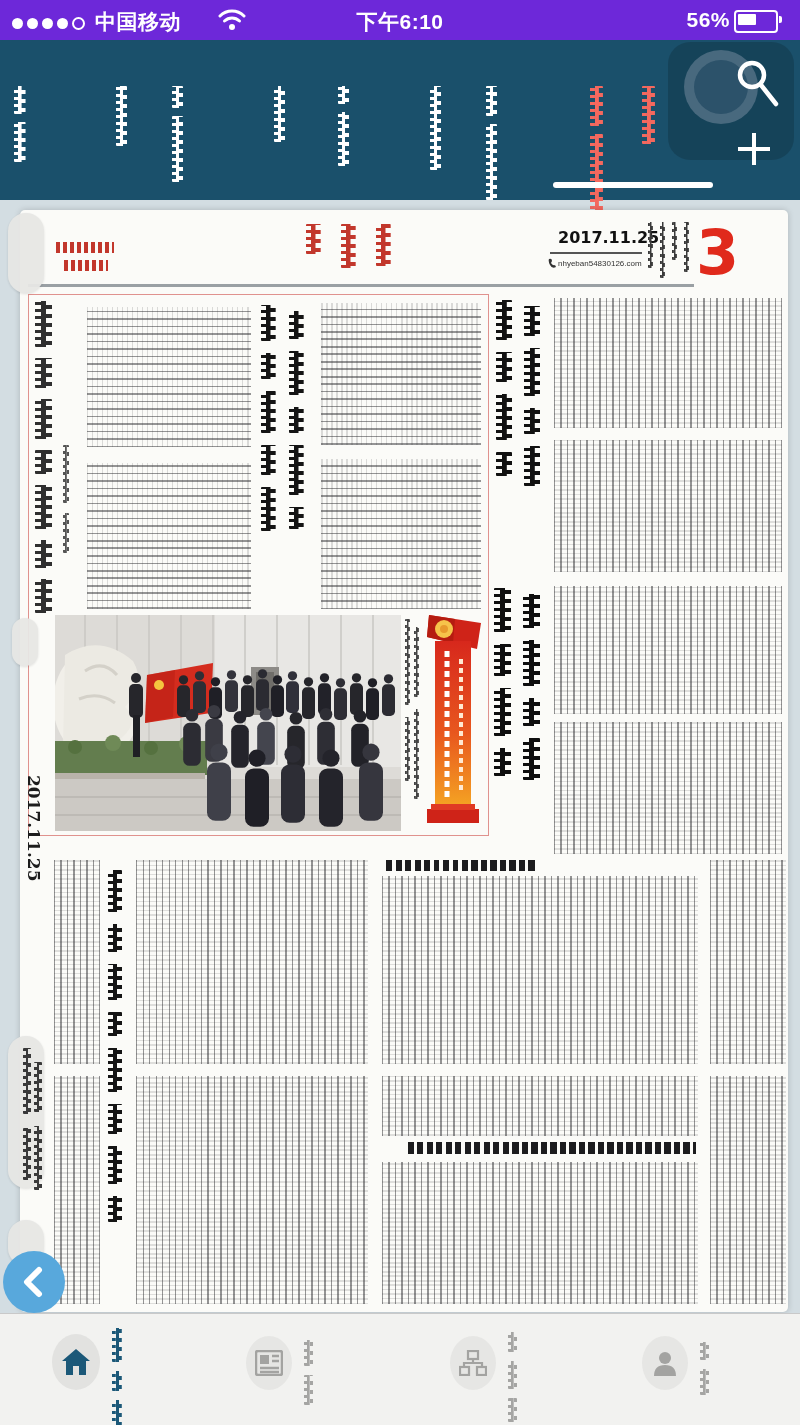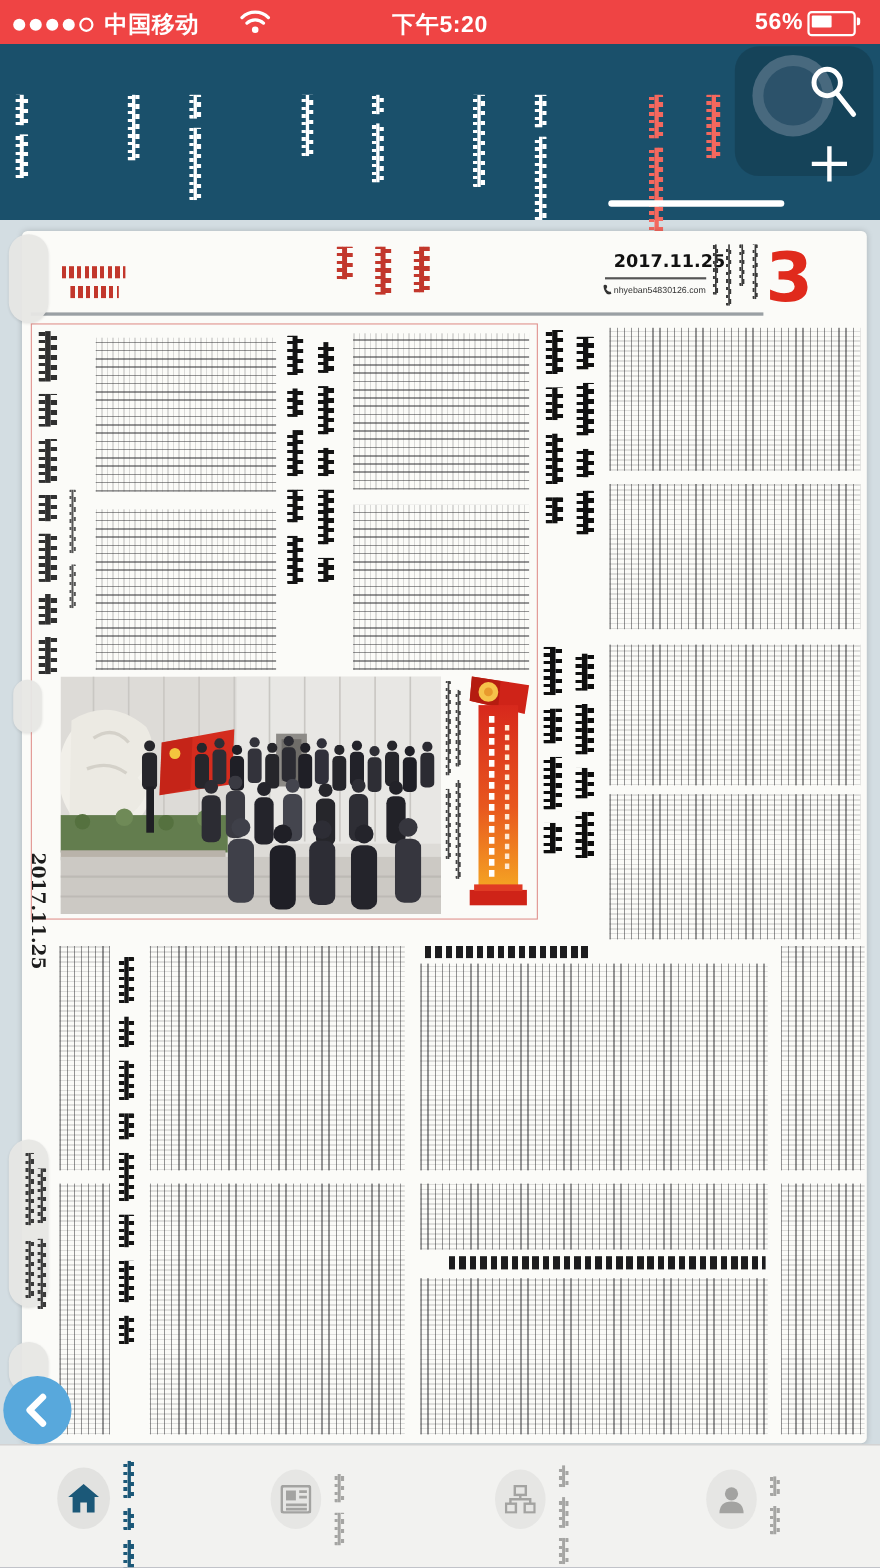--- a/index.html
+++ b/index.html
@@ -1,19 +1,19 @@
 <!DOCTYPE html>
 <html><head>
 <meta charset="utf-8">
 <style>
   html,body{margin:0;padding:0;background:#889;}
   #phone{position:relative;width:800px;height:1425px;margin:0 auto;background:#d3dde2;overflow:hidden;
          font-family:"Liberation Sans",sans-serif;}
   
-  #statusbar{position:absolute;left:0;top:0;width:800px;height:40px;background:#ef4444;color:#fff;}
+  #statusbar{position:absolute;left:0;top:0;width:800px;height:40px;background:#6d28d9;color:#fff;}
   #appheader{position:absolute;left:0;top:40px;width:800px;height:160px;background:#1a506b;}
   .dot{display:inline-block;width:11px;height:11px;border-radius:50%;background:#fff;margin-right:4px;vertical-align:middle;}
   .dot.empty{background:transparent;border:2px solid #fff;width:9px;height:9px;}
   .sbtxt{font-size:21px;font-weight:bold;letter-spacing:.5px;}
   
   .mnc{display:block;border-radius:1px;width:var(--w,8px);height:var(--h,40px);
     background:
       linear-gradient(currentColor,currentColor) 50% 0/ calc(var(--w,8px)*.3) 100% no-repeat,
       repeating-linear-gradient(0deg,currentColor 0 3px,transparent 3px 7px) 0 0/ 38% 100% no-repeat,
       repeating-linear-gradient(0deg,transparent 0 2px,currentColor 2px 6px,transparent 6px 9px) 100% 0/ 38% 100% no-repeat;}
@@ -47,21 +47,21 @@
   <div id="statusbar">
     <div style="position:absolute;left:12px;top:14px;">
       <span class="dot"></span><span class="dot"></span><span class="dot"></span><span class="dot"></span><span class="dot empty"></span>
     </div>
     <span class="sbtxt" style="position:absolute;left:95px;top:8px;">中国移动</span>
     <svg style="position:absolute;left:218px;top:8px;" width="28" height="24" viewBox="0 0 28 24">
       <path d="M2 8 A17 17 0 0 1 26 8" fill="none" stroke="#fff" stroke-width="3" stroke-linecap="round"></path>
       <path d="M6.5 13 A11 11 0 0 1 21.5 13" fill="none" stroke="#fff" stroke-width="3" stroke-linecap="round"></path>
       <circle cx="14" cy="19" r="3" fill="#fff"></circle>
     </svg>
-    <span class="sbtxt" style="position:absolute;left:50%;top:8px;transform:translateX(-50%);">下午5:20</span>
+    <span class="sbtxt" style="position:absolute;left:50%;top:8px;transform:translateX(-50%);">下午6:10</span>
     <span class="sbtxt" style="position:absolute;right:70px;top:8px;">56%</span>
     <span style="position:absolute;right:22px;top:10px;width:40px;height:19px;border:2px solid #fff;border-radius:4px;">
       <span style="position:absolute;left:2px;top:2px;width:45%;height:11px;background:#fff;border-radius:1px;display:block;"></span>
       <span style="position:absolute;right:-6px;top:4px;width:3px;height:7px;background:#fff;border-radius:0 2px 2px 0;display:block;"></span>
     </span>
   </div>
 
   <div id="appheader">
     <div class="tab" style="left:14px;color:#fff;">
         <span class="mnc" style="--w:12px;--h:28px"></span>

